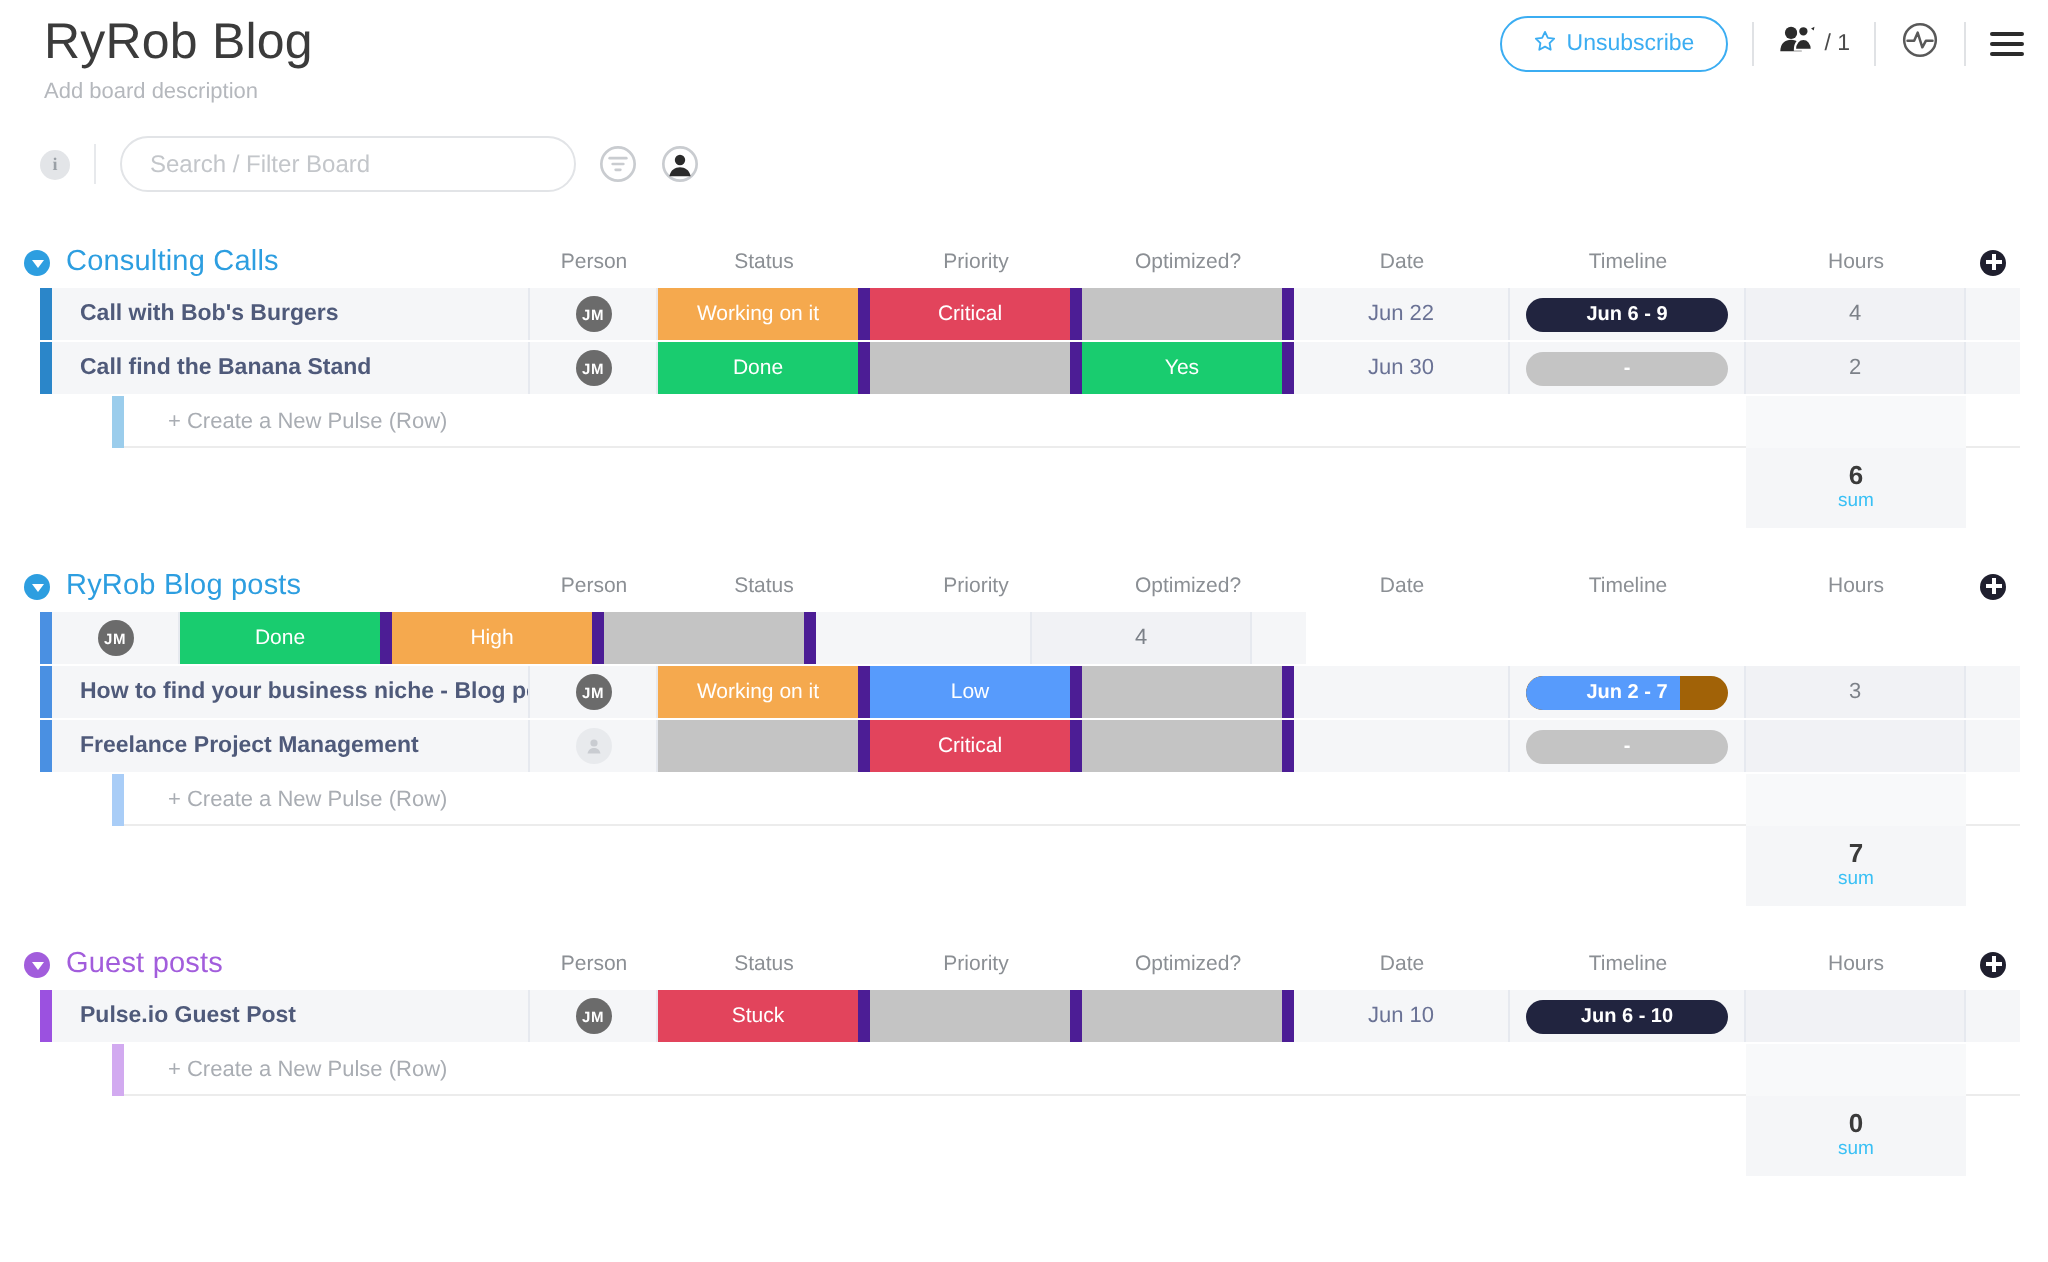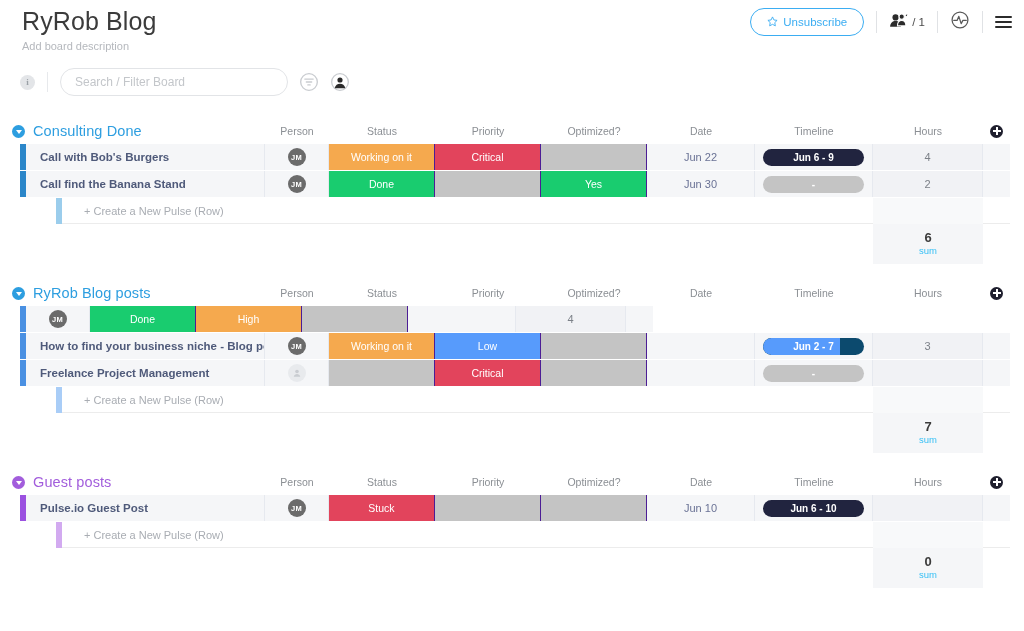--- a/index.html
+++ b/index.html
@@ -201,21 +201,21 @@
   }
   .avatar.empty {
     background: #e8eaed;
     color: #c2c6cb;
     font-size: 12px; font-weight: normal;
   }
   .cell-color {
     width: 106px; flex:0 0 auto;
     display:flex; align-items:center; justify-content:center;
     font-size: 10.5px; color: #fff;
-    border-right: 1px solid #4c1d95;
+    border-right: 6px solid #4c1d95;
     overflow: hidden; white-space: nowrap;
   }
   .cell-date {
     width: 108px; flex:0 0 auto;
     background: #f5f6f8;
     border-right: 1px solid #e6e9ef;
     display:flex; align-items:center; justify-content:center;
     font-size: 11px; color: #6a7295;
   }
   .cell-timeline {
@@ -351,21 +351,21 @@
       <circle cx="12" cy="9.6" r="3.1" fill="#2b2b2b"></circle>
       <path d="M5.6 19.4 C6.4 15.6 9 14 12 14 C15 14 17.6 15.6 18.4 19.4 Z" fill="#2b2b2b"></path>
     </svg>
   </div>
 </div>
 
 <div id="groups-container">
     <div class="group">
       <div class="group-titlebar">
         <div class="collapse-icon" style="background:#2d9ee0"></div>
-        <div class="group-name" style="color:#2d9ee0">Consulting Done</div>
+        <div class="group-name" style="color:#2d9ee0">Consulting Calls</div>
         <div class="col-headers">
           <div class="ch ch-spacer"></div>
           <div class="ch ch-person">Person</div>
           <div class="ch ch-status">Status</div>
           <div class="ch ch-priority">Priority</div>
           <div class="ch ch-opt">Optimized?</div>
           <div class="ch ch-date">Date</div>
           <div class="ch ch-timeline">Timeline</div>
           <div class="ch ch-hours">Hours</div>
           <div class="ch ch-plus">
@@ -461,21 +461,21 @@
           <div class="rbar" style="background:#4a90e2"></div>
           <div class="cell-name">How to find your business niche - Blog post</div>
           <div class="cell-person">
             <div class="avatar">JM</div>
           </div>
           <div class="cell-color" style="background:#f5a94e">Working on it</div>
           <div class="cell-color" style="background:#579bfc">Low</div>
           <div class="cell-color" style="background:#c4c4c4"></div>
           <div class="cell-date"></div>
           <div class="cell-timeline">
-            <div class="tl-pill" style="background:#0c4a6e">
+            <div class="tl-pill" style="background:#a16207">
               <div class="tl-progress" style="width:76%;background:#579bfc"></div>
               <span class="tl-label">Jun 2 - 7</span>
             </div>
           </div>
           <div class="cell-hours">3</div>
           <div class="cell-tail"></div>
         </div>
         <div class="prow">
           <div class="rbar" style="background:#4a90e2"></div>
           <div class="cell-name">Freelance Project Management</div>

